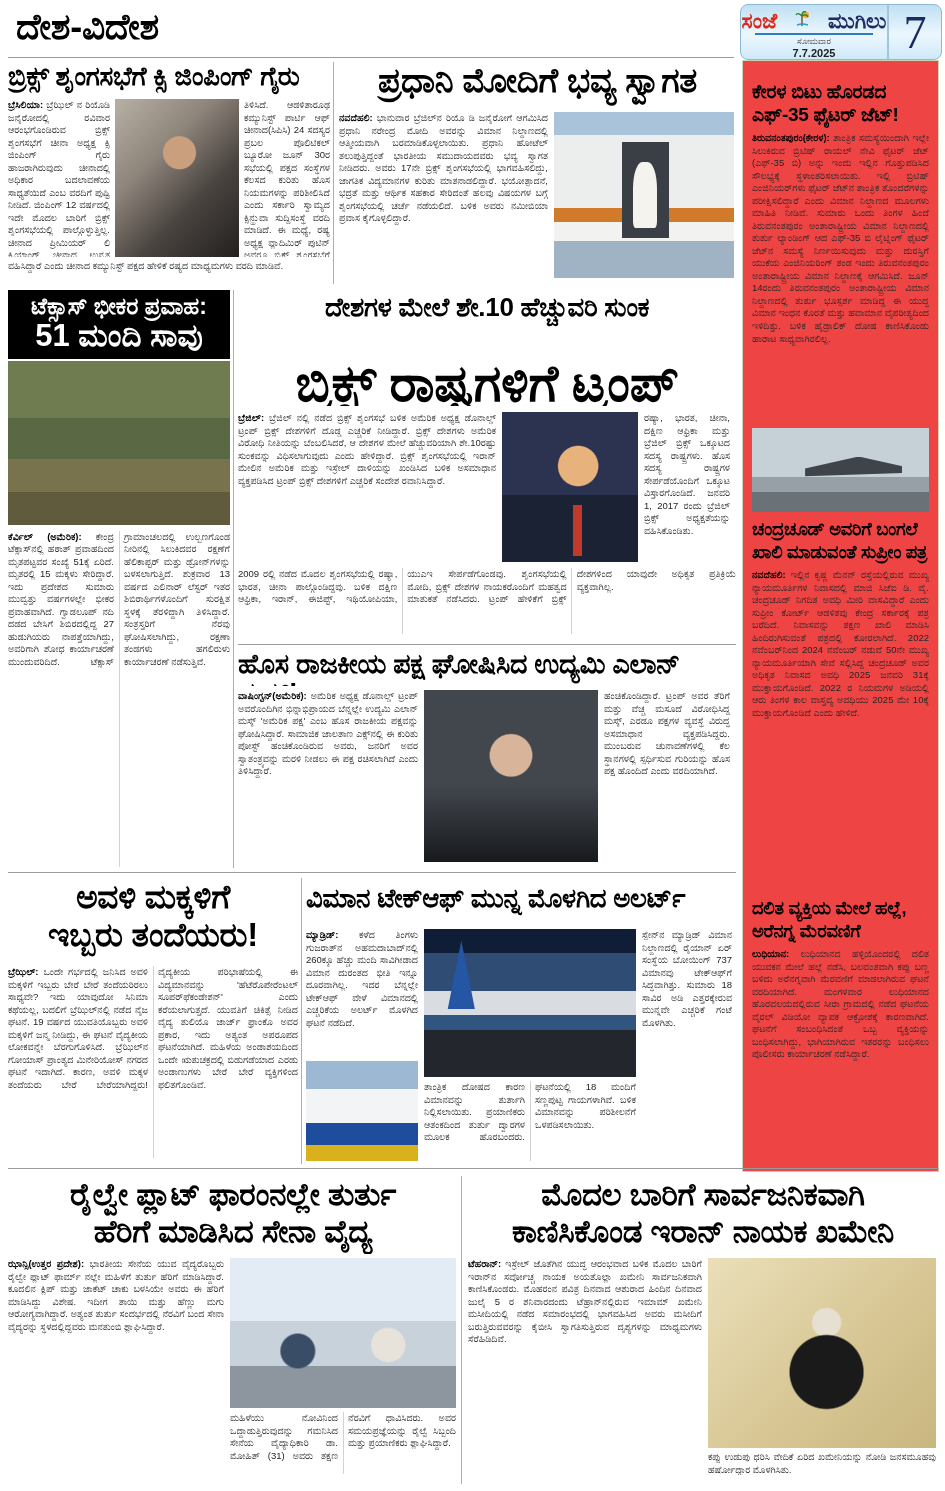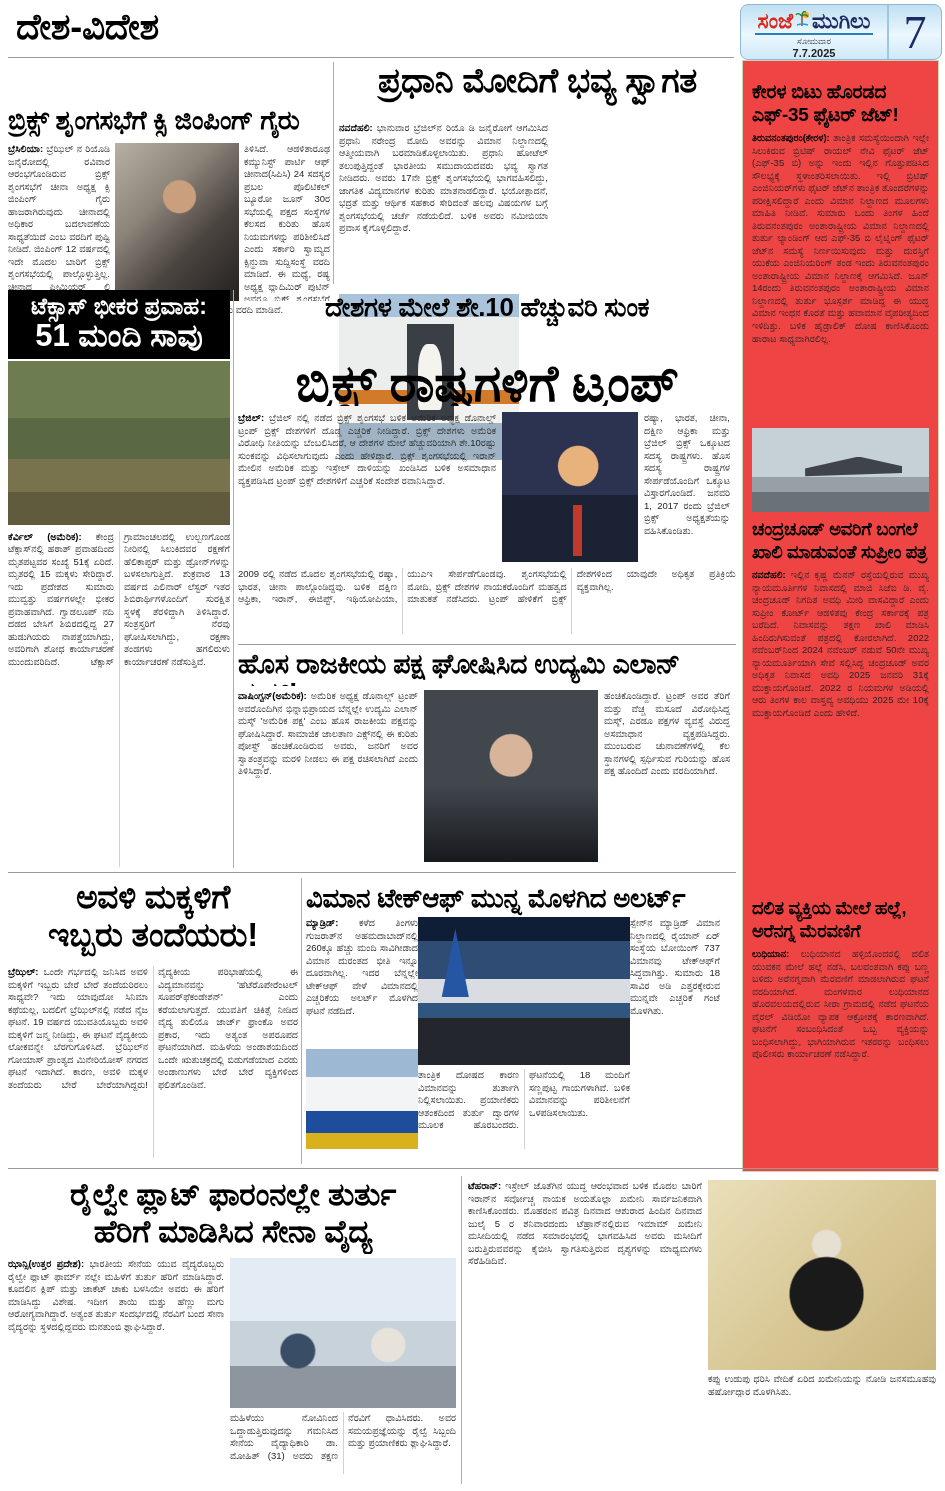--- a/index.html
+++ b/index.html
@@ -12,21 +12,21 @@
   .cols2{column-count:2;column-gap:10px;column-rule:1px solid #d2d2d2;}
   .cols3{column-count:3;column-gap:10px;column-rule:1px solid #d2d2d2;}
   .vline{position:absolute;width:1px;background:#aeaeae;}
   .hline{position:absolute;height:1px;background:#9a9a9a;}
   .photo{position:relative;overflow:hidden;background:#8a8a8a;}
 
   
   .masthead{display:flex;border:1px solid #8fb8d4;border-radius:8px;
             background:linear-gradient(180deg,#bfe0f2,#ecf7fe 55%,#cfe9f8);}
   .mh-left{flex:1;text-align:center;padding-top:5px;}
-  .mh-row{display:flex;align-items:flex-end;justify-content:center;gap:2px;}
+  .mh-row{display:flex;align-items:flex-end;justify-content:center;gap:18px;}
   .mh-name{font-size:21px;font-weight:800;line-height:1;}
   .mh-red{color:#d9291c;}
   .mh-blue{color:#1d2b63;}
   .mh-rule{height:2px;background:#2a7fc1;margin:2px 14px 1px;}
   .mh-day{font-size:8.5px;color:#444;}
   .mh-date{font-size:11px;font-weight:bold;color:#222;}
   .mh-page{width:52px;border-left:2px solid #9ec7de;display:flex;align-items:center;justify-content:center;
            font-family:"Liberation Serif",serif;font-size:46px;color:#1d2b63;}
 
   .sidebar{background:#ef4444;border:1px solid #c9d6b6;box-sizing:border-box;padding:20px 9px;}
@@ -90,38 +90,38 @@
       </div>
       <div class="mh-rule"></div>
       <div class="mh-day">ಸೋಮವಾರ</div>
       <div class="mh-date">7.7.2025</div>
     </div>
     <div class="mh-page">7</div>
   </div>
 
   <div class="hline" style="left:8px;top:57px;width:726px;"></div>
 
-  <div class="abs" style="left:8px;top:62px;width:322px;height:224px;margin-top:44px;">
+  <div class="abs" style="left:8px;top:62px;width:322px;height:224px;">
     <div class="hl" style="font-size:26px;height:33px;">ಬ್ರಿಕ್ಸ್ ಶೃಂಗಸಭೆಗೆ ಕ್ಸಿ ಜಿಂಪಿಂಗ್ ಗೈರು</div>
     <div style="display:flex;gap:5px;margin-top:4px;">
       <div class="bodytxt" style="width:102px;height:158px;">
         <span class="dl">ಬ್ರೆಸಿಲಿಯಾ:</span>
         <span>ಬ್ರೆಝಿಲ್ ನ ರಿಯೊಡಿ ಜನೈರೋದಲ್ಲಿ ರವಿವಾರ ಆರಂಭಗೊಂಡಿರುವ ಬ್ರಿಕ್ಸ್ ಶೃಂಗಸಭೆಗೆ ಚೀನಾ ಅಧ್ಯಕ್ಷ ಕ್ಸಿ ಜಿಂಪಿಂಗ್ ಗೈರು ಹಾಜರಾಗಿರುವುದು ಚೀನಾದಲ್ಲಿ ಅಧಿಕಾರ ಬದಲಾವಣೆಯ ಸಾಧ್ಯತೆಯಿದೆ ಎಂಬ ವರದಿಗೆ ಪುಷ್ಟಿ ನೀಡಿದೆ. ಜಿಂಪಿಂಗ್ 12 ವರ್ಷದಲ್ಲಿ ಇದೇ ಮೊದಲ ಬಾರಿಗೆ ಬ್ರಿಕ್ಸ್ ಶೃಂಗಸಭೆಯಲ್ಲಿ ಪಾಲ್ಗೊಳ್ಳುತ್ತಿಲ್ಲ. ಚೀನಾದ ಪ್ರೀಮಿಯರ್ ಲಿ ಕ್ವಿಯಾಂಗ್ ಚೀನಾದ ಉನ್ನತ ಮಟ್ಟದ ನಿಯೋಗದ ನೇತೃತ್ವ</span>
       </div>
       <div class="photo ph-xi" style="width:124px;height:158px;"></div>
       <div class="bodytxt" style="width:86px;height:158px;">ತಿಳಿಸಿದೆ. ಆಡಳಿತಾರೂಢ ಕಮ್ಯುನಿಸ್ಟ್ ಪಾರ್ಟಿ ಆಫ್ ಚೀನಾದ(ಸಿಪಿಸಿ) 24 ಸದಸ್ಯರ ಪ್ರಬಲ ಪೊಲಿಟಿಕಲ್ ಬ್ಯೂರೋ ಜೂನ್ 30ರ ಸಭೆಯಲ್ಲಿ ಪಕ್ಷದ ಸಂಸ್ಥೆಗಳ ಕೆಲಸದ ಕುರಿತು ಹೊಸ ನಿಯಮಗಳನ್ನು ಪರಿಶೀಲಿಸಿದೆ ಎಂದು ಸರ್ಕಾರಿ ಸ್ವಾಮ್ಯದ ಕ್ಸಿನ್ಹುವಾ ಸುದ್ದಿಸಂಸ್ಥೆ ವರದಿ ಮಾಡಿದೆ. ಈ ಮಧ್ಯೆ, ರಷ್ಯ ಅಧ್ಯಕ್ಷ ವ್ಲಾದಿಮಿರ್ ಪುಟಿನ್ ಅವರೂ ಬ್ರಿಕ್ಸ್ ಶೃಂಗಸಭೆಗೆ ಗೈರು ಹಾಜರಾಗಿರುವುದಾಗಿ</div>
     </div>
     <div class="bodytxt" style="height:22px;margin-top:3px;">ವಹಿಸಿದ್ದಾರೆ ಎಂದು ಚೀನಾದ ಕಮ್ಯುನಿಸ್ಟ್ ಪಕ್ಷದ ಹೇಳಿಕೆ     ರಷ್ಯದ ಮಾಧ್ಯಮಗಳು ವರದಿ ಮಾಡಿವೆ.</div>
   </div>
 
   <div class="vline" style="left:333px;top:62px;height:222px;"></div>
 
   <div class="abs" style="left:339px;top:62px;width:397px;height:224px;">
     <div class="hl" style="font-size:34px;height:44px;text-align:center;">ಪ್ರಧಾನಿ ಮೋದಿಗೆ ಭವ್ಯ ಸ್ವಾಗತ</div>
-    <div style="display:flex;gap:6px;margin-top:16px;flex-direction:column;">
+    <div style="display:flex;gap:6px;margin-top:6px;">
       <div class="bodytxt" style="width:209px;height:166px;">
         <span class="dl">ನವದೆಹಲಿ:</span>
         <span>ಭಾನುವಾರ ಬ್ರೆಜಿಲ್‌ನ ರಿಯೊ ಡಿ ಜನೈರೋಗೆ ಆಗಮಿಸಿದ ಪ್ರಧಾನಿ ನರೇಂದ್ರ ಮೋದಿ ಅವರನ್ನು ವಿಮಾನ ನಿಲ್ದಾಣದಲ್ಲಿ ಆತ್ಮೀಯವಾಗಿ ಬರಮಾಡಿಕೊಳ್ಳಲಾಯಿತು. ಪ್ರಧಾನಿ ಹೋಟೆಲ್ ತಲುಪುತ್ತಿದ್ದಂತೆ ಭಾರತೀಯ ಸಮುದಾಯದವರು ಭವ್ಯ ಸ್ವಾಗತ ನೀಡಿದರು. ಅವರು 17ನೇ ಬ್ರಿಕ್ಸ್ ಶೃಂಗಸಭೆಯಲ್ಲಿ ಭಾಗವಹಿಸಲಿದ್ದು, ಜಾಗತಿಕ ವಿದ್ಯಮಾನಗಳ ಕುರಿತು ಮಾತನಾಡಲಿದ್ದಾರೆ. ಭಯೋತ್ಪಾದನೆ, ಭದ್ರತೆ ಮತ್ತು ಆರ್ಥಿಕ ಸಹಕಾರ ಸೇರಿದಂತೆ ಹಲವು ವಿಷಯಗಳ ಬಗ್ಗೆ ಶೃಂಗಸಭೆಯಲ್ಲಿ ಚರ್ಚೆ ನಡೆಯಲಿದೆ. ಬಳಿಕ ಅವರು ನಮೀಬಿಯಾ ಪ್ರವಾಸ ಕೈಗೊಳ್ಳಲಿದ್ದಾರೆ.</span>
       </div>
       <div class="photo ph-modi" style="width:180px;height:166px;">
         <div class="door"></div>
         <div class="figure"></div>
       </div>
     </div>
   </div>
@@ -220,21 +220,21 @@
     <div class="bodytxt cols2" style="height:192px;margin-top:4px;">
       <span class="dl">ಬ್ರೆಝಿಲ್:</span>
       <span>ಒಂದೇ ಗರ್ಭದಲ್ಲಿ ಜನಿಸಿದ ಅವಳಿ ಮಕ್ಕಳಿಗೆ ಇಬ್ಬರು ಬೇರೆ ಬೇರೆ ತಂದೆಯರಿರಲು ಸಾಧ್ಯವೇ? ಇದು ಯಾವುದೋ ಸಿನಿಮಾ ಕಥೆಯಲ್ಲ, ಬದಲಿಗೆ ಬ್ರೆಝಿಲ್‌ನಲ್ಲಿ ನಡೆದ ನೈಜ ಘಟನೆ. 19 ವರ್ಷದ ಯುವತಿಯೊಬ್ಬರು ಅವಳಿ ಮಕ್ಕಳಿಗೆ ಜನ್ಮ ನೀಡಿದ್ದು, ಈ ಘಟನೆ ವೈದ್ಯಕೀಯ ಲೋಕವನ್ನೇ ಬೆರಗುಗೊಳಿಸಿದೆ. ಬ್ರೆಝಿಲ್‌ನ ಗೋಯಾಸ್ ಪ್ರಾಂತ್ಯದ ಮಿನೇರಿಯೋಸ್ ನಗರದ ಘಟನೆ ಇದಾಗಿದೆ. ಕಾರಣ, ಅವಳಿ ಮಕ್ಕಳ ತಂದೆಯರು ಬೇರೆ ಬೇರೆಯಾಗಿದ್ದರು! ವೈದ್ಯಕೀಯ ಪರಿಭಾಷೆಯಲ್ಲಿ ಈ ವಿದ್ಯಮಾನವನ್ನು 'ಹೆಟೆರೊಪೇರೆಂಟಲ್ ಸೂಪರ್‌ಫೆಕಂಡೇಶನ್' ಎಂದು ಕರೆಯಲಾಗುತ್ತದೆ. ಯುವತಿಗೆ ಚಿಕಿತ್ಸೆ ನೀಡಿದ ವೈದ್ಯ ತುಲಿಯೊ ಜಾರ್ಜ್ ಫ್ರಾಂಕೊ ಅವರ ಪ್ರಕಾರ, ಇದು ಅತ್ಯಂತ ಅಪರೂಪದ ಘಟನೆಯಾಗಿದೆ. ಮಹಿಳೆಯ ಅಂಡಾಶಯದಿಂದ ಒಂದೇ ಋತುಚಕ್ರದಲ್ಲಿ ಬಿಡುಗಡೆಯಾದ ಎರಡು ಅಂಡಾಣುಗಳು ಬೇರೆ ಬೇರೆ ವ್ಯಕ್ತಿಗಳಿಂದ ಫಲಿತಗೊಂಡಿವೆ.</span>
     </div>
   </div>
 
   <div class="vline" style="left:301px;top:878px;height:286px;"></div>
 
   <div class="abs" style="left:306px;top:884px;width:430px;height:278px;">
     <div class="hl" style="font-size:26px;height:33px;">ವಿಮಾನ ಟೇಕ್‌ಆಫ್ ಮುನ್ನ ಮೊಳಗಿದ ಅಲರ್ಟ್</div>
-    <div style="display:flex;margin-top:0;">
+    <div style="display:flex;gap:6px;margin-top:12px;">
       <div style="width:112px;">
         <div class="bodytxt" style="height:128px;">
           <span class="dl">ಮ್ಯಾಡ್ರಿಡ್:</span>
           <span>ಕಳೆದ ತಿಂಗಳು ಗುಜರಾತ್‌ನ ಅಹಮದಾಬಾದ್‌ನಲ್ಲಿ 260ಕ್ಕೂ ಹೆಚ್ಚು ಮಂದಿ ಸಾವಿಗೀಡಾದ ವಿಮಾನ ದುರಂತದ ಭೀತಿ ಇನ್ನೂ ದೂರವಾಗಿಲ್ಲ. ಇದರ ಬೆನ್ನಲ್ಲೇ ಟೇಕ್‌ಆಫ್ ವೇಳೆ ವಿಮಾನದಲ್ಲಿ ಎಚ್ಚರಿಕೆಯ ಅಲರ್ಟ್ ಮೊಳಗಿದ ಘಟನೆ ನಡೆದಿದೆ.</span>
         </div>
         <div class="photo ph-nose" style="width:100%;height:100px;margin-top:4px;"></div>
       </div>
       <div style="width:212px;">
         <div class="photo ph-ryanair" style="width:100%;height:148px;">
           <div class="tail"></div>
@@ -260,20 +260,24 @@
       <div style="width:226px;">
         <div class="photo ph-platform" style="width:100%;height:150px;"></div>
         <div class="bodytxt cols2" style="height:62px;margin-top:4px;">ಮಹಿಳೆಯು ನೋವಿನಿಂದ ಒದ್ದಾಡುತ್ತಿರುವುದನ್ನು ಗಮನಿಸಿದ ಸೇನೆಯ ವೈದ್ಯಾಧಿಕಾರಿ ಡಾ. ಮೋಹಿತ್ (31) ಅವರು ತಕ್ಷಣ ನೆರವಿಗೆ ಧಾವಿಸಿದರು. ಅವರ ಸಮಯಪ್ರಜ್ಞೆಯನ್ನು ರೈಲ್ವೆ ಸಿಬ್ಬಂದಿ ಮತ್ತು ಪ್ರಯಾಣಿಕರು ಶ್ಲಾಘಿಸಿದ್ದಾರೆ.</div>
       </div>
     </div>
   </div>
 
   <div class="vline" style="left:461px;top:1176px;height:308px;"></div>
 
   <div class="abs" style="left:468px;top:1176px;width:470px;height:308px;">
+    <div class="hl" style="font-size:31px;text-align:center;height:78px;line-height:1.2;">
+      <div>ಮೊದಲ ಬಾರಿಗೆ ಸಾರ್ವಜನಿಕವಾಗಿ</div>
+      <div>ಕಾಣಿಸಿಕೊಂಡ ಇರಾನ್ ನಾಯಕ ಖಮೇನಿ</div>
+    </div>
     <div style="display:flex;gap:6px;margin-top:4px;">
       <div class="bodytxt" style="width:234px;height:218px;">
         <span class="dl">ಟೆಹರಾನ್:</span>
         <span>ಇಸ್ರೇಲ್ ಜೊತೆಗಿನ ಯುದ್ಧ ಆರಂಭವಾದ ಬಳಿಕ ಮೊದಲ ಬಾರಿಗೆ ಇರಾನ್‌ನ ಸರ್ವೋಚ್ಚ ನಾಯಕ ಅಯತೊಲ್ಲಾ ಖಮೇನಿ ಸಾರ್ವಜನಿಕವಾಗಿ ಕಾಣಿಸಿಕೊಂಡರು. ಮೊಹರಂನ ಪವಿತ್ರ ದಿನವಾದ ಆಶುರಾದ ಹಿಂದಿನ ದಿನವಾದ ಜುಲೈ 5 ರ ಶನಿವಾರದಂದು ಟೆಹ್ರಾನ್‌ನಲ್ಲಿರುವ ಇಮಾಮ್ ಖಮೇನಿ ಮಸೀದಿಯಲ್ಲಿ ನಡೆದ ಸಮಾರಂಭದಲ್ಲಿ ಭಾಗವಹಿಸಿದ ಅವರು ಮಸೀದಿಗೆ ಬರುತ್ತಿರುವವರನ್ನು ಕೈಬೀಸಿ ಸ್ವಾಗತಿಸುತ್ತಿರುವ ದೃಶ್ಯಗಳನ್ನು ಮಾಧ್ಯಮಗಳು ಸೆರೆಹಿಡಿದಿವೆ.</span>
       </div>
       <div style="width:228px;">
         <div class="photo ph-khamenei" style="width:100%;height:190px;"></div>
         <div class="bodytxt" style="height:24px;margin-top:3px;">ಕಪ್ಪು ಉಡುಪು ಧರಿಸಿ ವೇದಿಕೆ ಏರಿದ ಖಮೇನಿಯನ್ನು ನೋಡಿ ಜನಸಮೂಹವು ಹರ್ಷೋದ್ಗಾರ ಮೊಳಗಿಸಿತು.</div>
       </div>
     </div>

